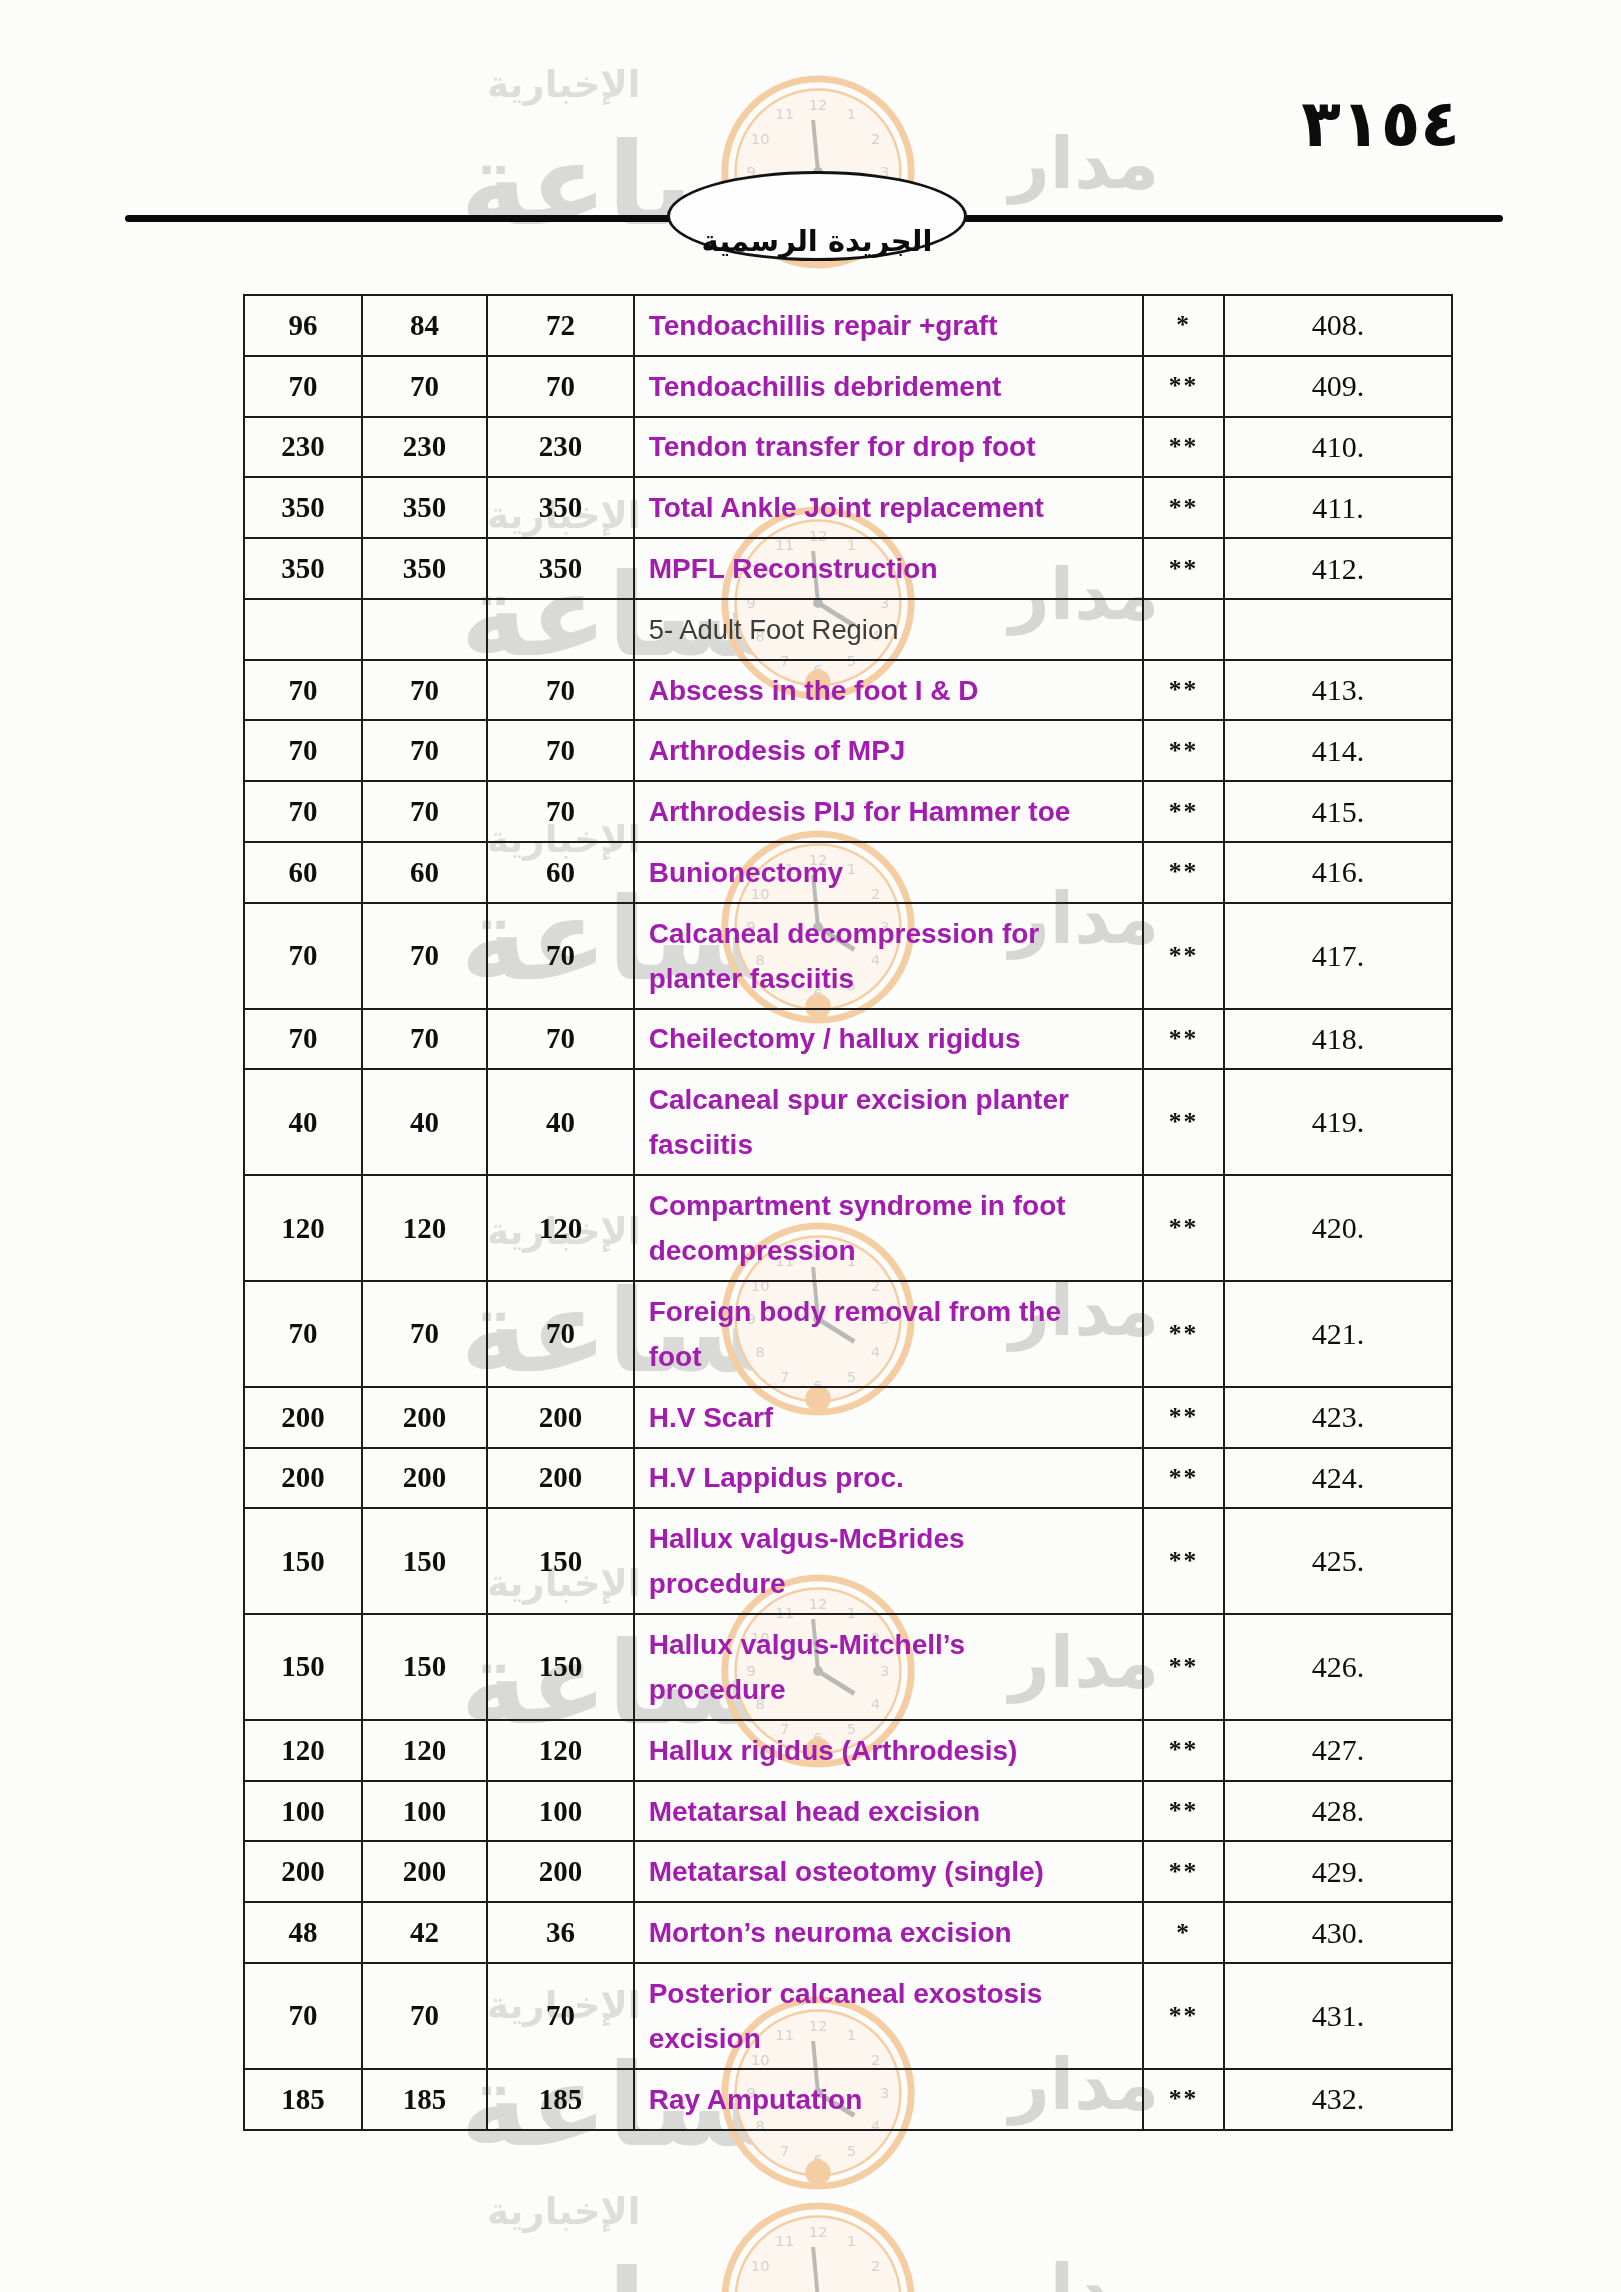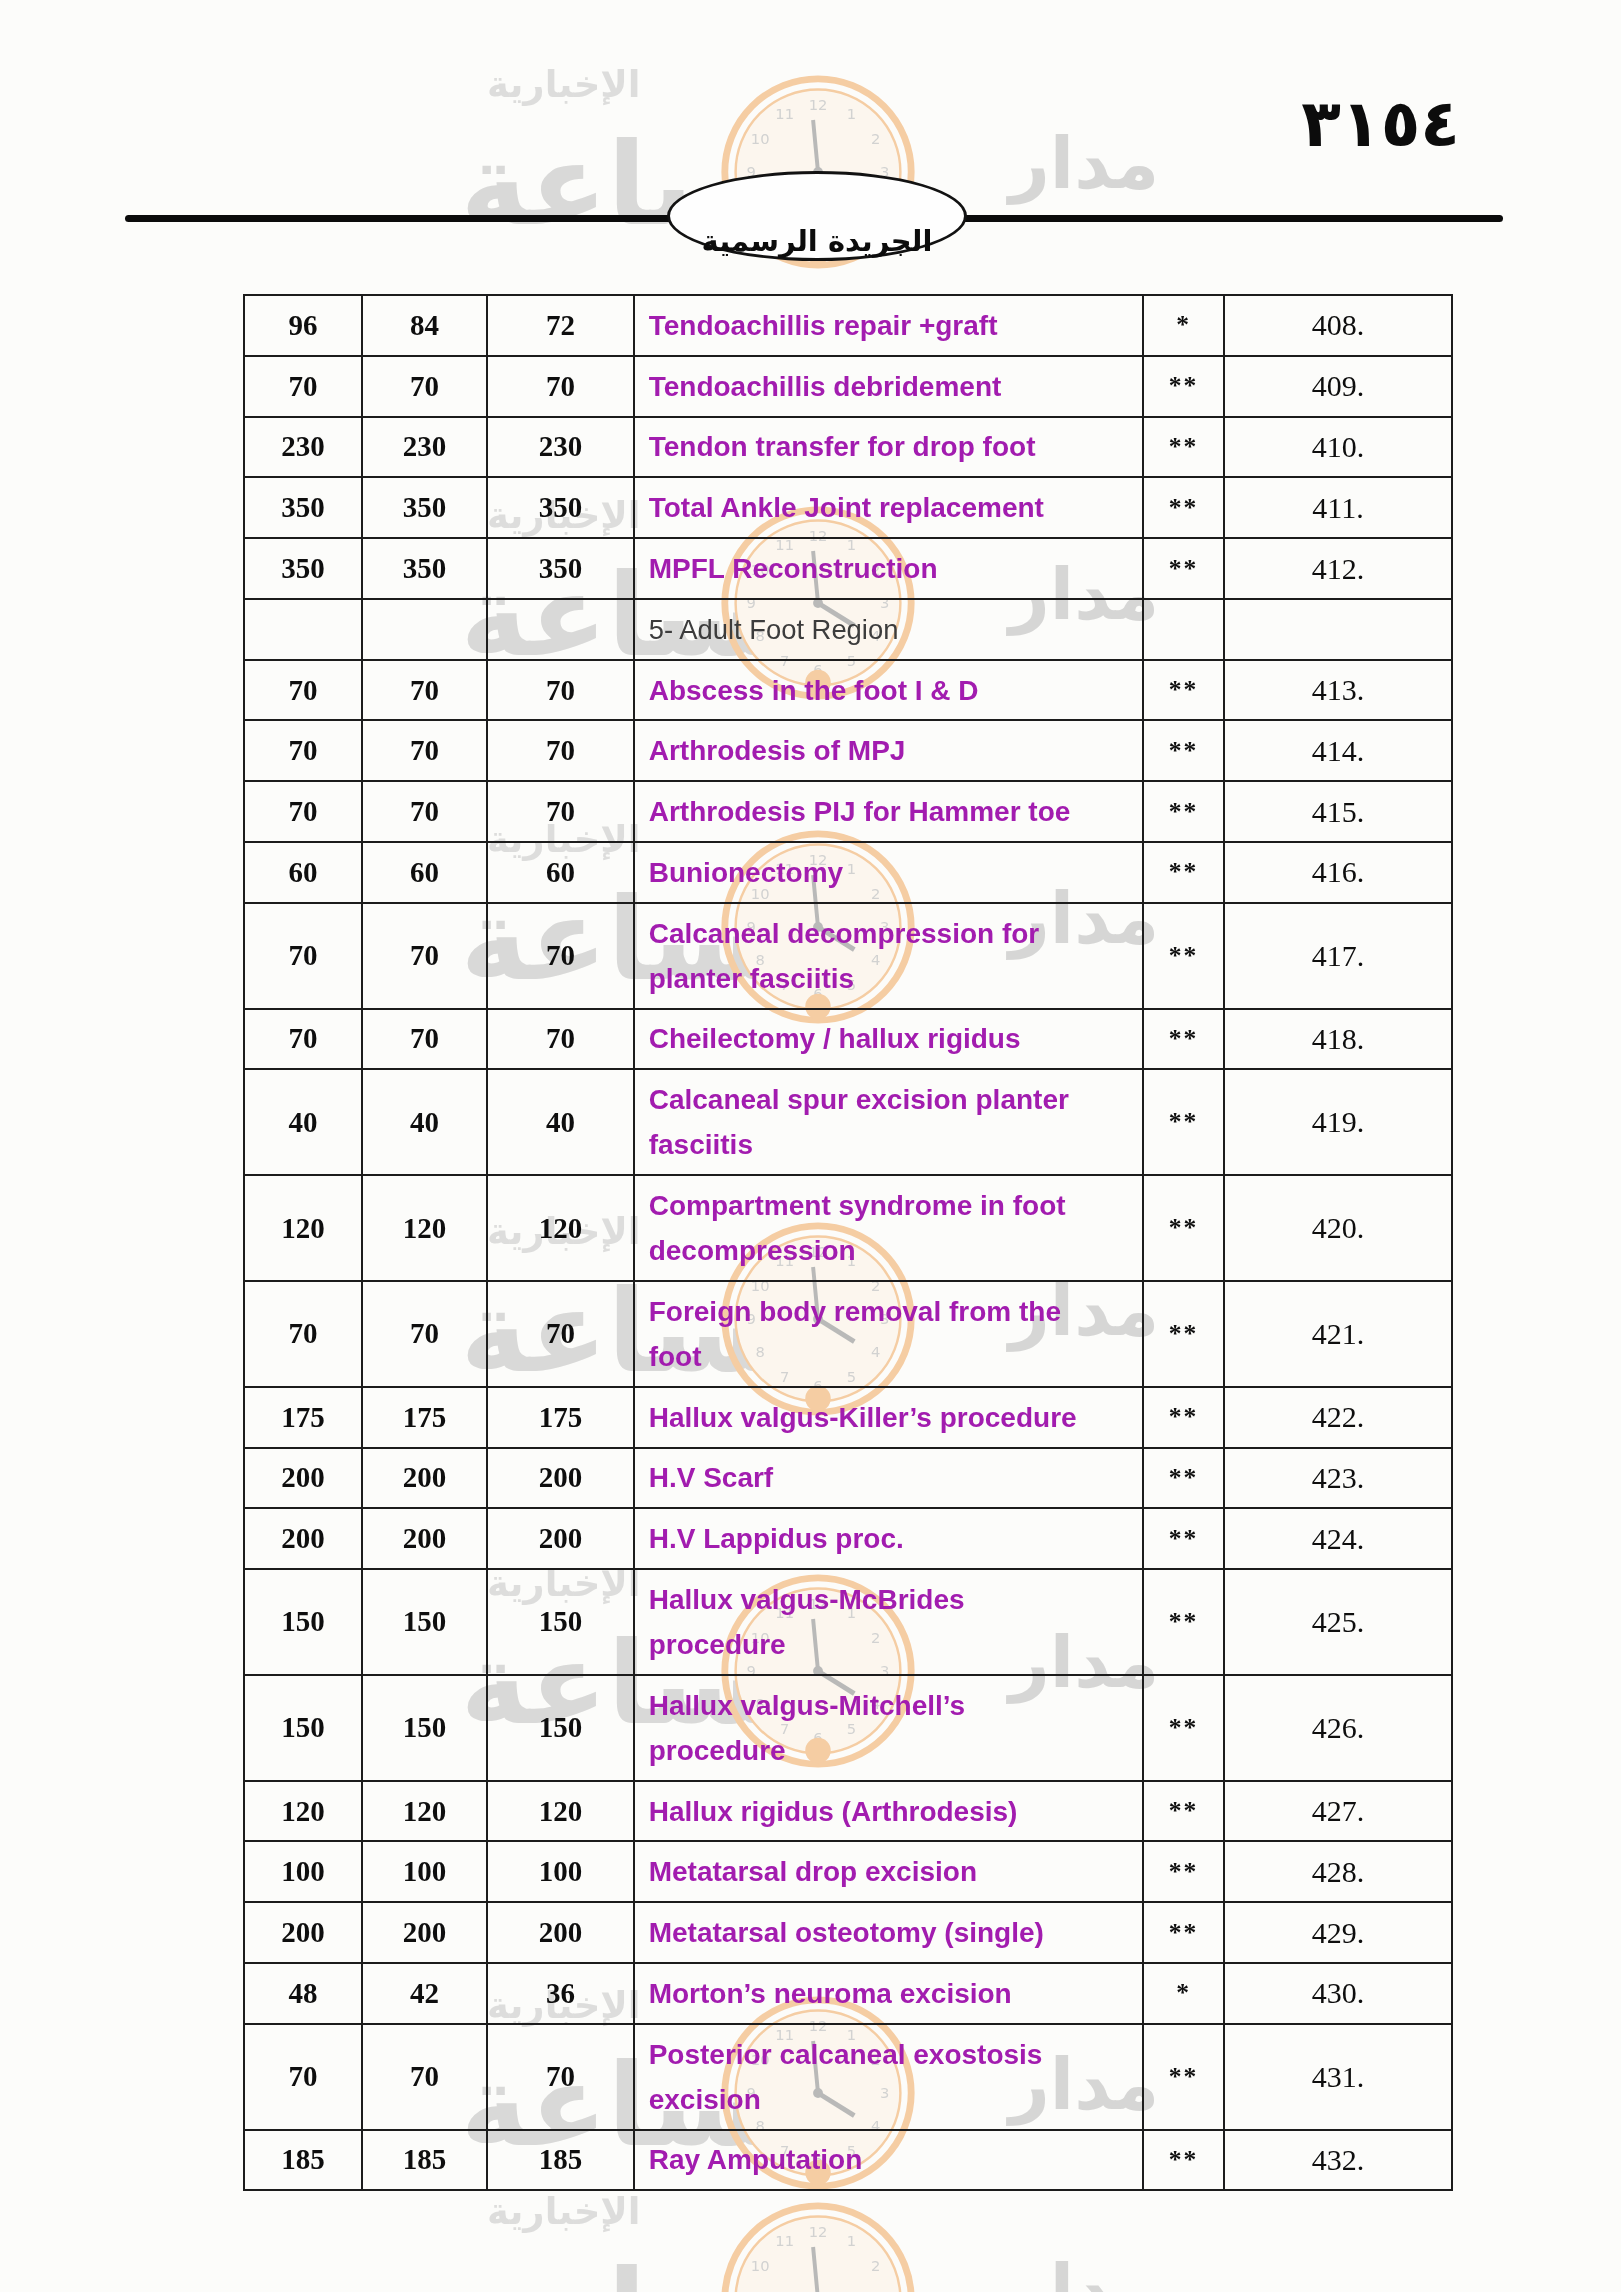--- a/index.html
+++ b/index.html
@@ -410,28 +410,20 @@
         </tr>
         <tr>
           <td class="fee-cell">70</td>
           <td class="fee-cell">70</td>
           <td class="fee-cell">70</td>
           <td class="name-cell">Foreign body removal from the foot</td>
           <td class="stars-cell">**</td>
           <td class="rownum-cell">421.</td>
         </tr>
         <tr>
-          <td class="fee-cell">175</td>
-          <td class="fee-cell">175</td>
-          <td class="fee-cell">175</td>
-          <td class="name-cell">Hallux valgus-Killer’s procedure</td>
-          <td class="stars-cell">**</td>
-          <td class="rownum-cell">422.</td>
-        </tr>
-        <tr>
           <td class="fee-cell">200</td>
           <td class="fee-cell">200</td>
           <td class="fee-cell">200</td>
           <td class="name-cell">H.V Scarf</td>
           <td class="stars-cell">**</td>
           <td class="rownum-cell">423.</td>
         </tr>
         <tr>
           <td class="fee-cell">200</td>
           <td class="fee-cell">200</td>
@@ -461,21 +453,21 @@
           <td class="fee-cell">120</td>
           <td class="fee-cell">120</td>
           <td class="name-cell">Hallux rigidus (Arthrodesis)</td>
           <td class="stars-cell">**</td>
           <td class="rownum-cell">427.</td>
         </tr>
         <tr>
           <td class="fee-cell">100</td>
           <td class="fee-cell">100</td>
           <td class="fee-cell">100</td>
-          <td class="name-cell">Metatarsal drop excision</td>
+          <td class="name-cell">Metatarsal head excision</td>
           <td class="stars-cell">**</td>
           <td class="rownum-cell">428.</td>
         </tr>
         <tr>
           <td class="fee-cell">200</td>
           <td class="fee-cell">200</td>
           <td class="fee-cell">200</td>
           <td class="name-cell">Metatarsal osteotomy (single)</td>
           <td class="stars-cell">**</td>
           <td class="rownum-cell">429.</td>

